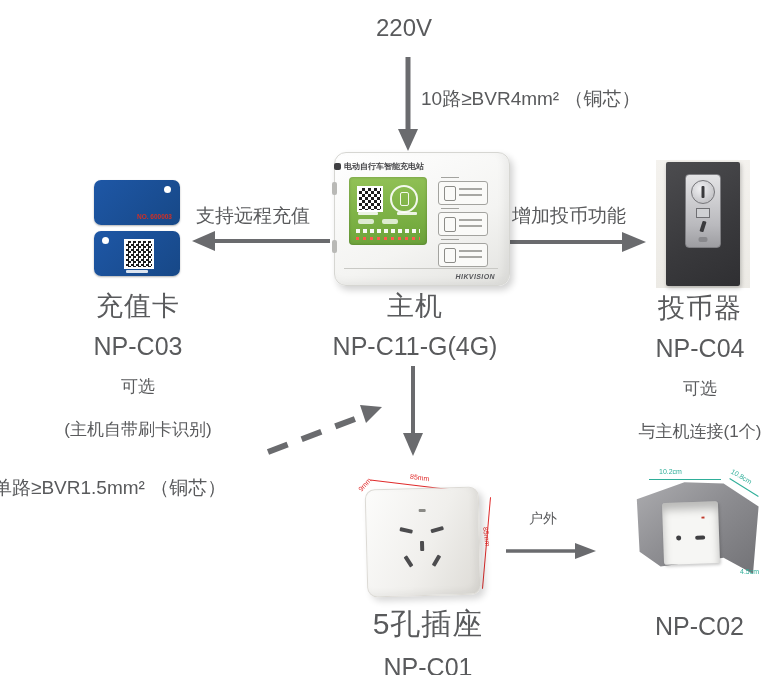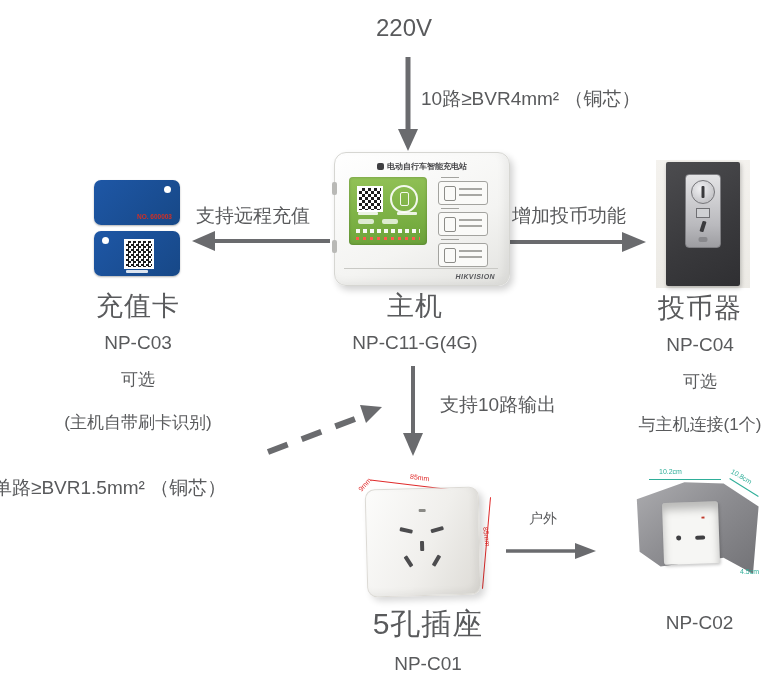--- a/index.html
+++ b/index.html
@@ -6,31 +6,31 @@
   body{font-family:"Liberation Sans","DejaVu Sans",sans-serif;color:#595a5c;}
   .stage{position:relative;width:782px;height:675px;background:#fff;overflow:hidden;}
   .t{position:absolute;white-space:nowrap;color:#595a5c;}
   .arrows{position:absolute;left:0;top:0;pointer-events:none;}
   .arrows line{stroke:#6a6b6e;}
   .arrows polygon{fill:#6a6b6e;stroke:none;}
 
   
   .col{position:absolute;text-align:center;color:#595a5c;}
   .col .title{font-size:27px;letter-spacing:1px;}
-  .col .model{font-size:19px;margin-top:8px;}
+  .col .model{font-size:25px;margin-top:8px;}
   .col .note{font-size:17px;margin-top:14px;}
   .col .note2{font-size:17px;margin-top:20px;}
   .col.big .title{font-size:30px;}
 
   
   .host{position:absolute;left:334px;top:152px;width:176px;height:134px;}
   .host-body{position:absolute;inset:0;background:linear-gradient(155deg,#ffffff 0%,#f4f4f2 60%,#e3e3e0 100%);
     border:1px solid #d6d6d2;border-radius:12px;box-shadow:3px 4px 7px rgba(0,0,0,.18), inset -5px -3px 8px rgba(0,0,0,.05);}
   .hinge{position:absolute;left:-2px;width:5px;height:13px;background:#b9b9b6;border-radius:2px;}
-  .host-header{position:absolute;left:0;right:0;top:9px;text-align:center;font-size:8px;font-weight:bold;color:#3f3f42;}
+  .host-header{position:absolute;left:0;right:0;top:9px;font-size:8px;font-weight:bold;color:#3f3f42;}
   .host-header .hicon{display:inline-block;width:7px;height:7px;background:#3f3f42;border-radius:2px;vertical-align:-1px;margin-right:3px;}
   .screen{position:absolute;left:15px;top:25px;width:78px;height:68px;border-radius:4px;
     background:linear-gradient(175deg,#93c257 0%,#77ad41 70%,#6aa039 100%);box-shadow:inset 0 0 3px rgba(0,0,0,.25);}
   .qr{background:repeating-conic-gradient(#1d1d1d 0% 25%, #ffffff 0% 50%) 0 0/6px 6px;border:2px solid #fff;}
   .screen .qr{position:absolute;left:8px;top:9px;width:22px;height:22px;}
   .tapring{position:absolute;right:9px;top:8px;width:24px;height:24px;border:2px solid rgba(255,255,255,.9);border-radius:50%;}
   .tapring .ph{position:absolute;left:8px;top:5px;width:7px;height:12px;border:1.5px solid rgba(255,255,255,.9);border-radius:2px;}
   .capbar{position:absolute;height:3px;background:rgba(255,255,255,.85);border-radius:1px;}
   .pill{position:absolute;height:5px;width:16px;background:rgba(255,255,255,.75);border-radius:2px;}
   .ledrow1{position:absolute;left:7px;right:7px;bottom:12px;height:4px;
@@ -182,21 +182,20 @@
           </div>
         <div class="disp"></div>
         <div class="ret"></div>
         <div class="btn"></div>
       </div>
     </div>
   </div>
 
   <div class="t" style="left:512px;top:203px;font-size:19px;">增加投币功能</div>
   <div class="t" style="left:196px;top:203px;font-size:19px;">支持远程充值</div>
-  <div class="t" style="left:440px;top:392px;font-size:19px;">支持10路输出</div>
   <div class="t" style="left:-7px;top:475px;font-size:19px;">单路≥BVR1.5mm² （铜芯）</div>
   <div class="t" style="left:529px;top:510px;font-size:14px;">户外</div>
 
   <div class="col" style="left:20px;top:288px;width:236px;">
     <div class="title">充值卡</div>
     <div class="model">NP-C03</div>
     <div class="note">可选</div>
     <div class="note2">(主机自带刷卡识别)</div>
   </div>
   <div class="col" style="left:325px;top:288px;width:180px;">

